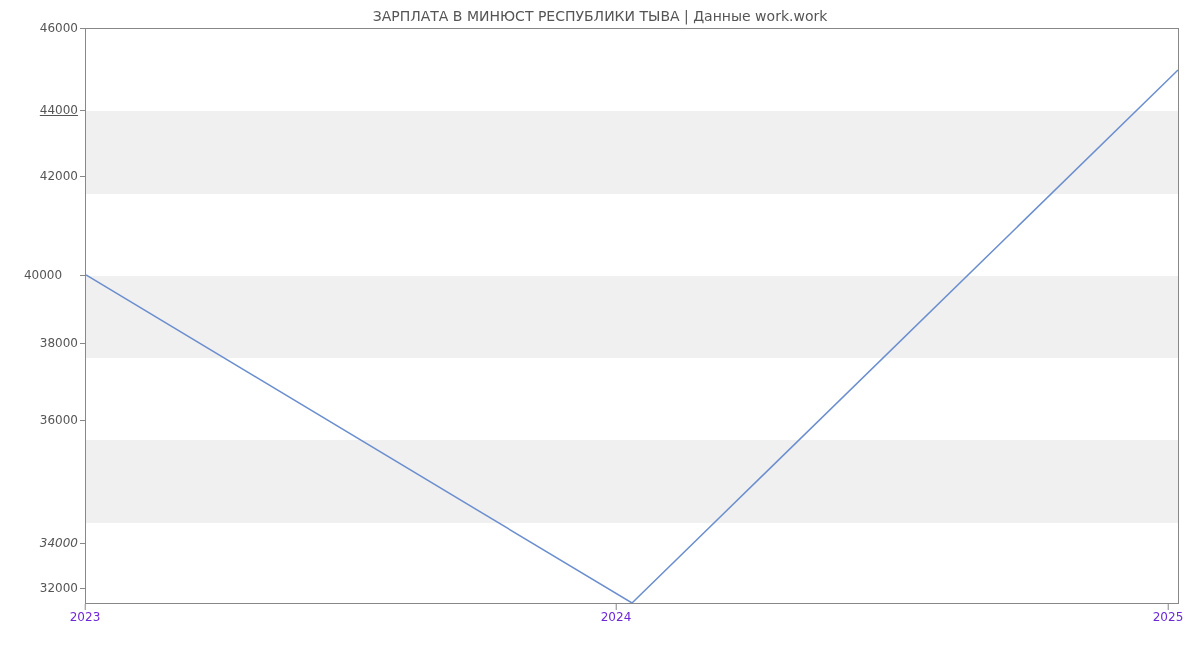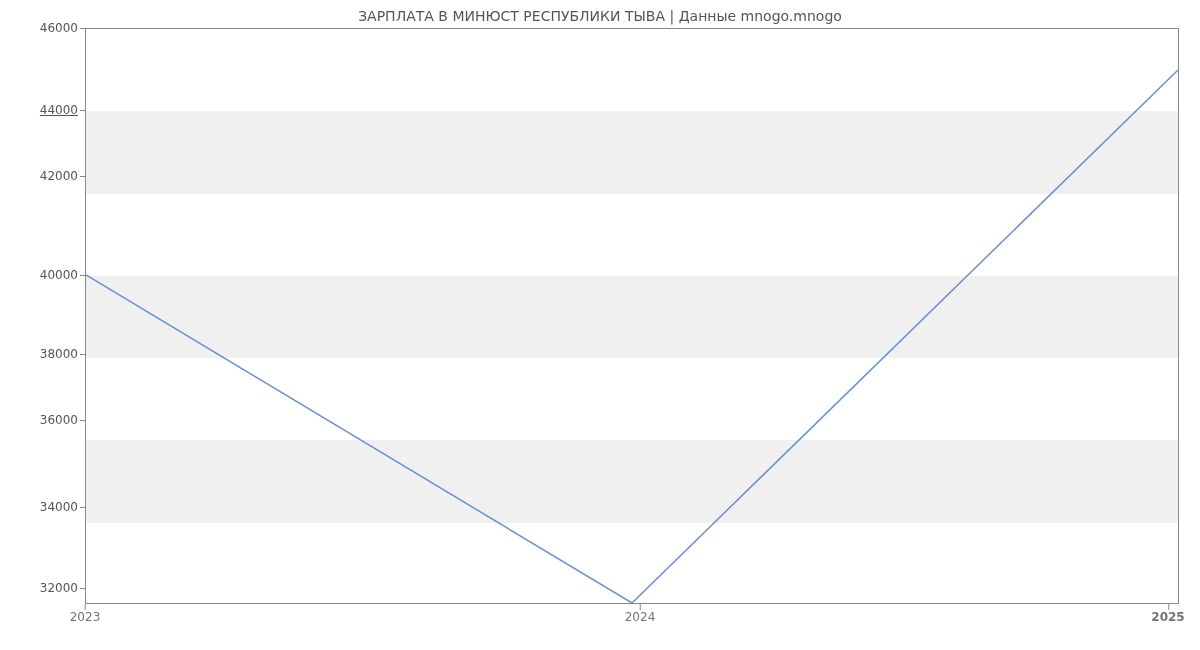--- a/index.html
+++ b/index.html
@@ -60,21 +60,21 @@
     top: 50%;
     width: 6px;
     height: 1px;
     background: #888;
   }
   .xtick {
     position: absolute;
     top: 610px;
     transform: translateX(-50%);
     font-size: 12px;
-    color: #737373;
+    color: #6d28d9;
     text-align: center;
   }
   .xtick .tickmark {
     position: absolute;
     left: 50%;
     top: -6px;
     width: 1px;
     height: 6px;
     background: #888;
   }
@@ -87,34 +87,34 @@
   }
   .series-line {
     fill: none;
     stroke-width: 1.5;
   }
 </style>
 </head>
 <body>
 
 <div class="chart-wrap">
-  <div class="title">ЗАРПЛАТА В МИНЮСТ РЕСПУБЛИКИ ТЫВА | Данные mnogo.mnogo</div>
+  <div class="title">ЗАРПЛАТА В МИНЮСТ РЕСПУБЛИКИ ТЫВА | Данные work.work</div>
 
   <div class="plot" id="plot">
     <div class="band" style="top: 411.429px; height: 82.2857px;"></div>
       <div class="band" style="top: 246.857px; height: 82.2857px;"></div>
       <div class="band" style="top: 82.2857px; height: 82.2857px;"></div>
       <svg class="line-layer" id="line-layer" preserveAspectRatio="none" viewBox="0 0 1094 576">
         <polyline points="0,246.8571428571429 547,576 1094,41.142857142857125" class="series-line" stroke="#6b8ecf"></polyline>
       </svg>
   </div>
 <div class="ytick" style="top: 588px;">32000<div class="tickmark"></div></div>
-    <div class="ytick" style="top: 507px;">34000<div class="tickmark"></div></div>
+    <div class="ytick" style="top: 543px; font-style: italic;">34000<div class="tickmark"></div></div>
     <div class="ytick" style="top: 420px;">36000<div class="tickmark"></div></div>
-    <div class="ytick" style="top: 354px;">38000<div class="tickmark"></div></div>
-    <div class="ytick" style="top: 274.857px;">40000<div class="tickmark"></div></div>
+    <div class="ytick" style="top: 343px;">38000<div class="tickmark"></div></div>
+    <div class="ytick" style="top: 274.857px; text-align: center;">40000<div class="tickmark"></div></div>
     <div class="ytick" style="top: 176px;">42000<div class="tickmark"></div></div>
     <div class="ytick" style="top: 110.286px; text-decoration: underline;">44000<div class="tickmark"></div></div>
     <div class="ytick" style="top: 28px;">46000<div class="tickmark"></div></div>
     <div class="xtick" style="left: 85px;">2023<div class="tickmark"></div></div>
-    <div class="xtick" style="left: 640px;">2024<div class="tickmark"></div></div>
-    <div class="xtick" style="left: 1168px; font-weight: bold;">2025<div class="tickmark"></div></div>
+    <div class="xtick" style="left: 616px;">2024<div class="tickmark"></div></div>
+    <div class="xtick" style="left: 1168px;">2025<div class="tickmark"></div></div>
   </div>
 
 </body></html>

